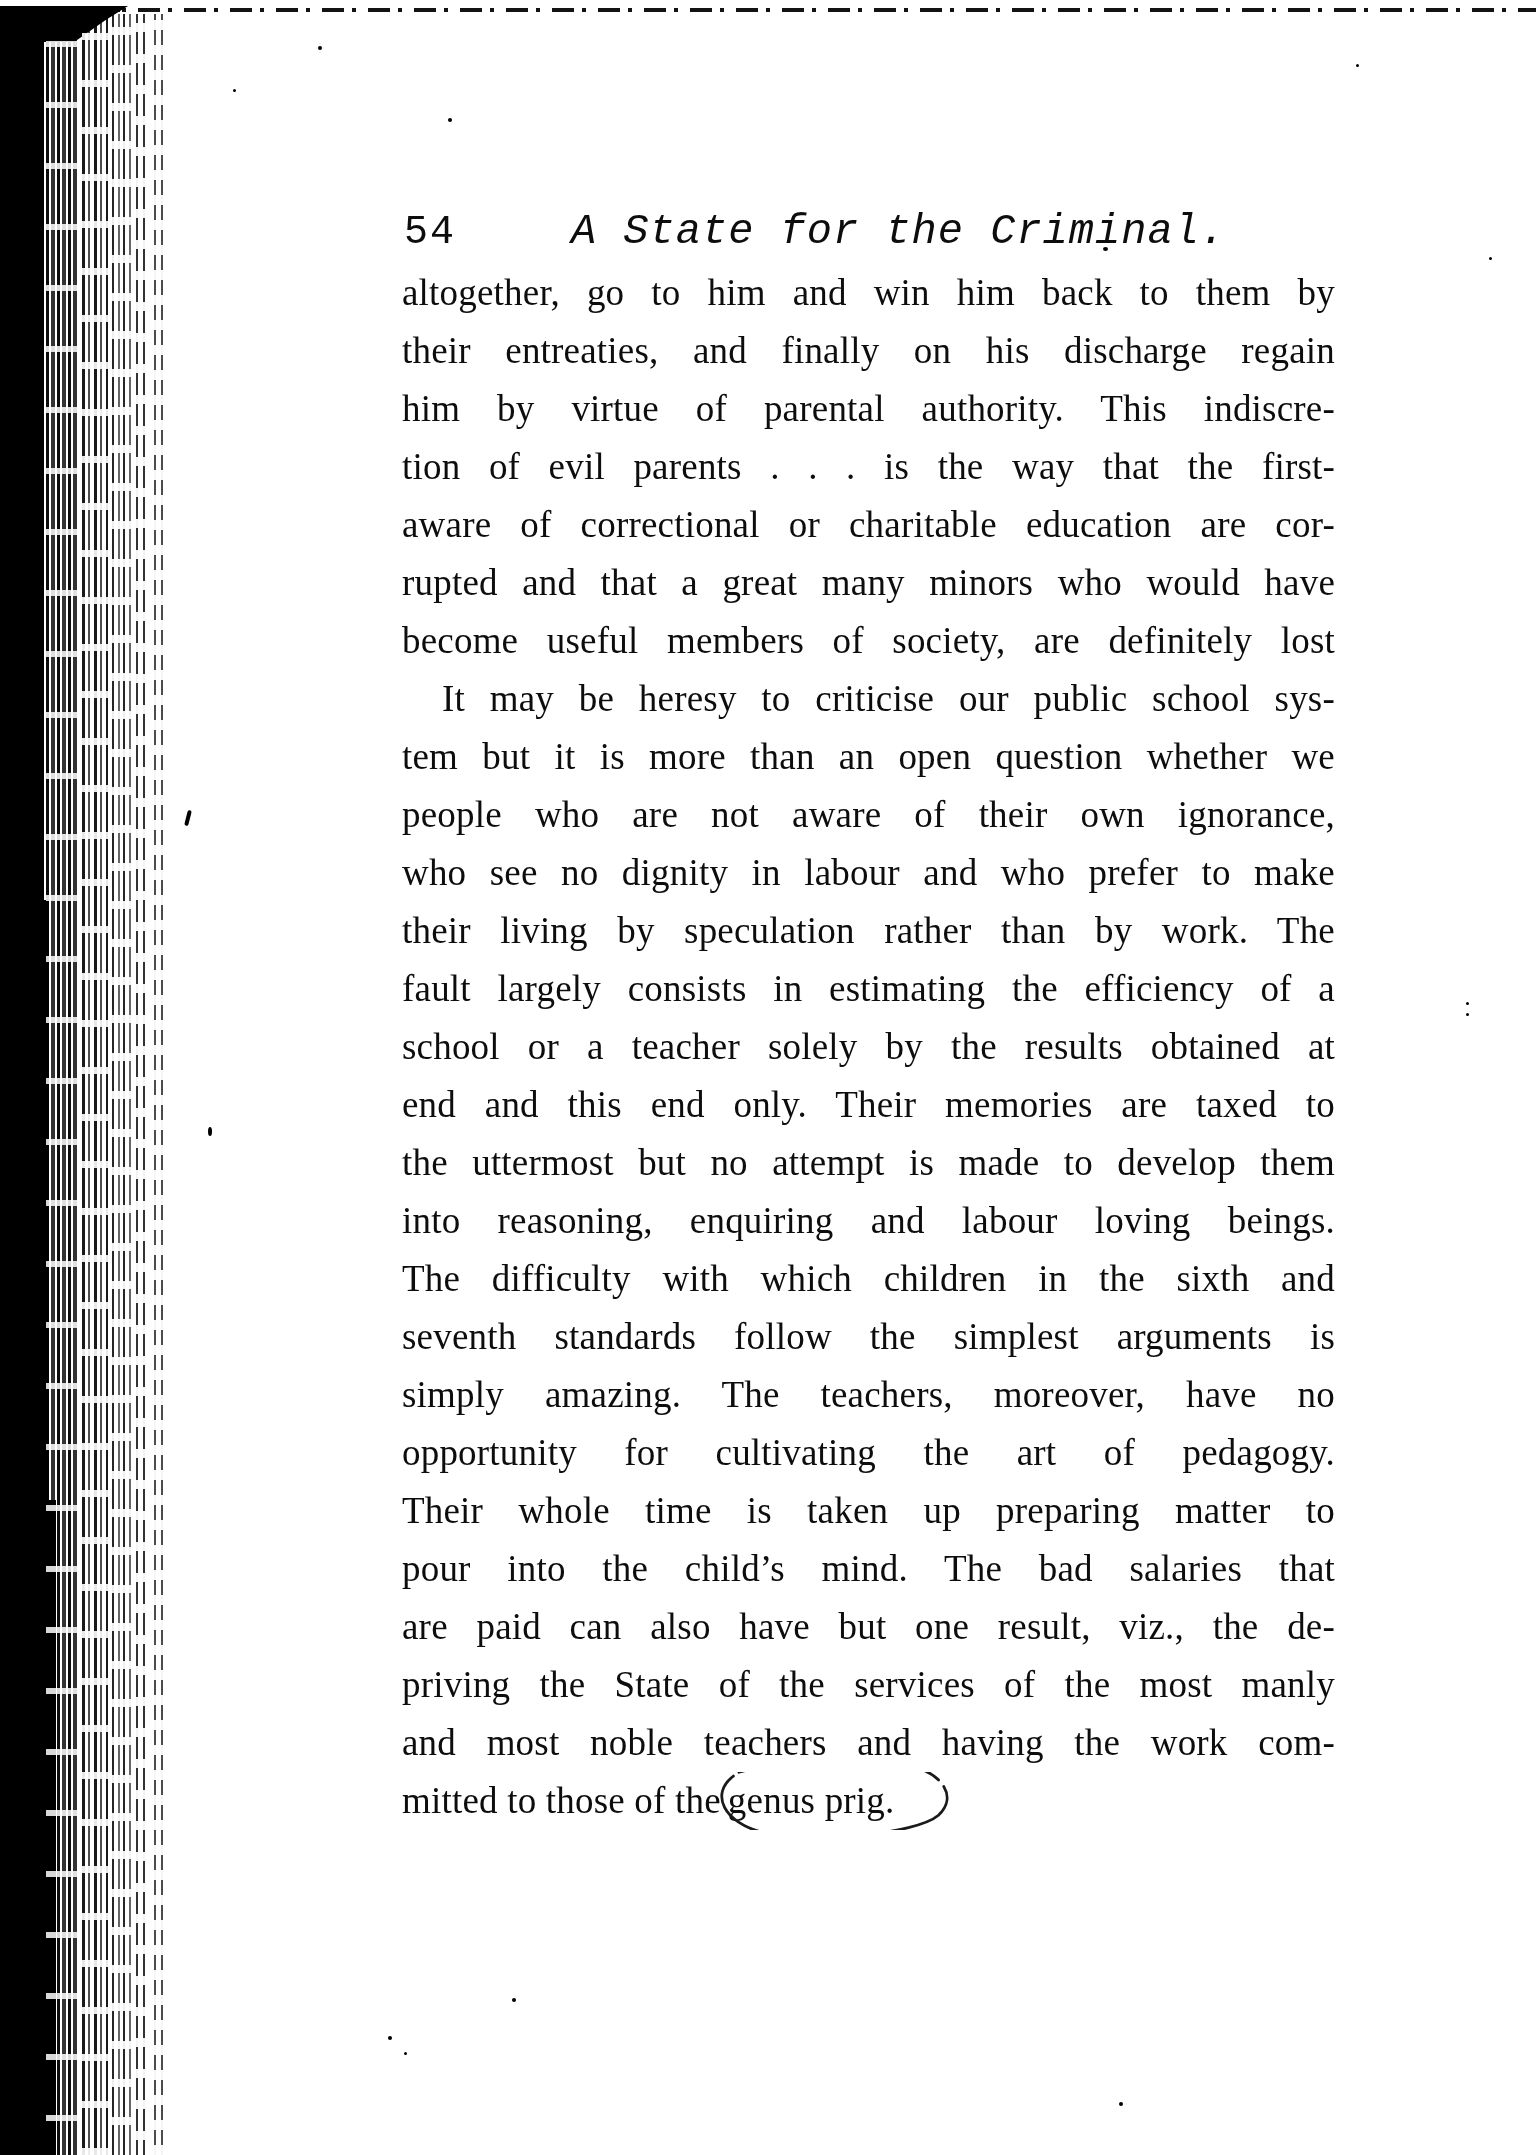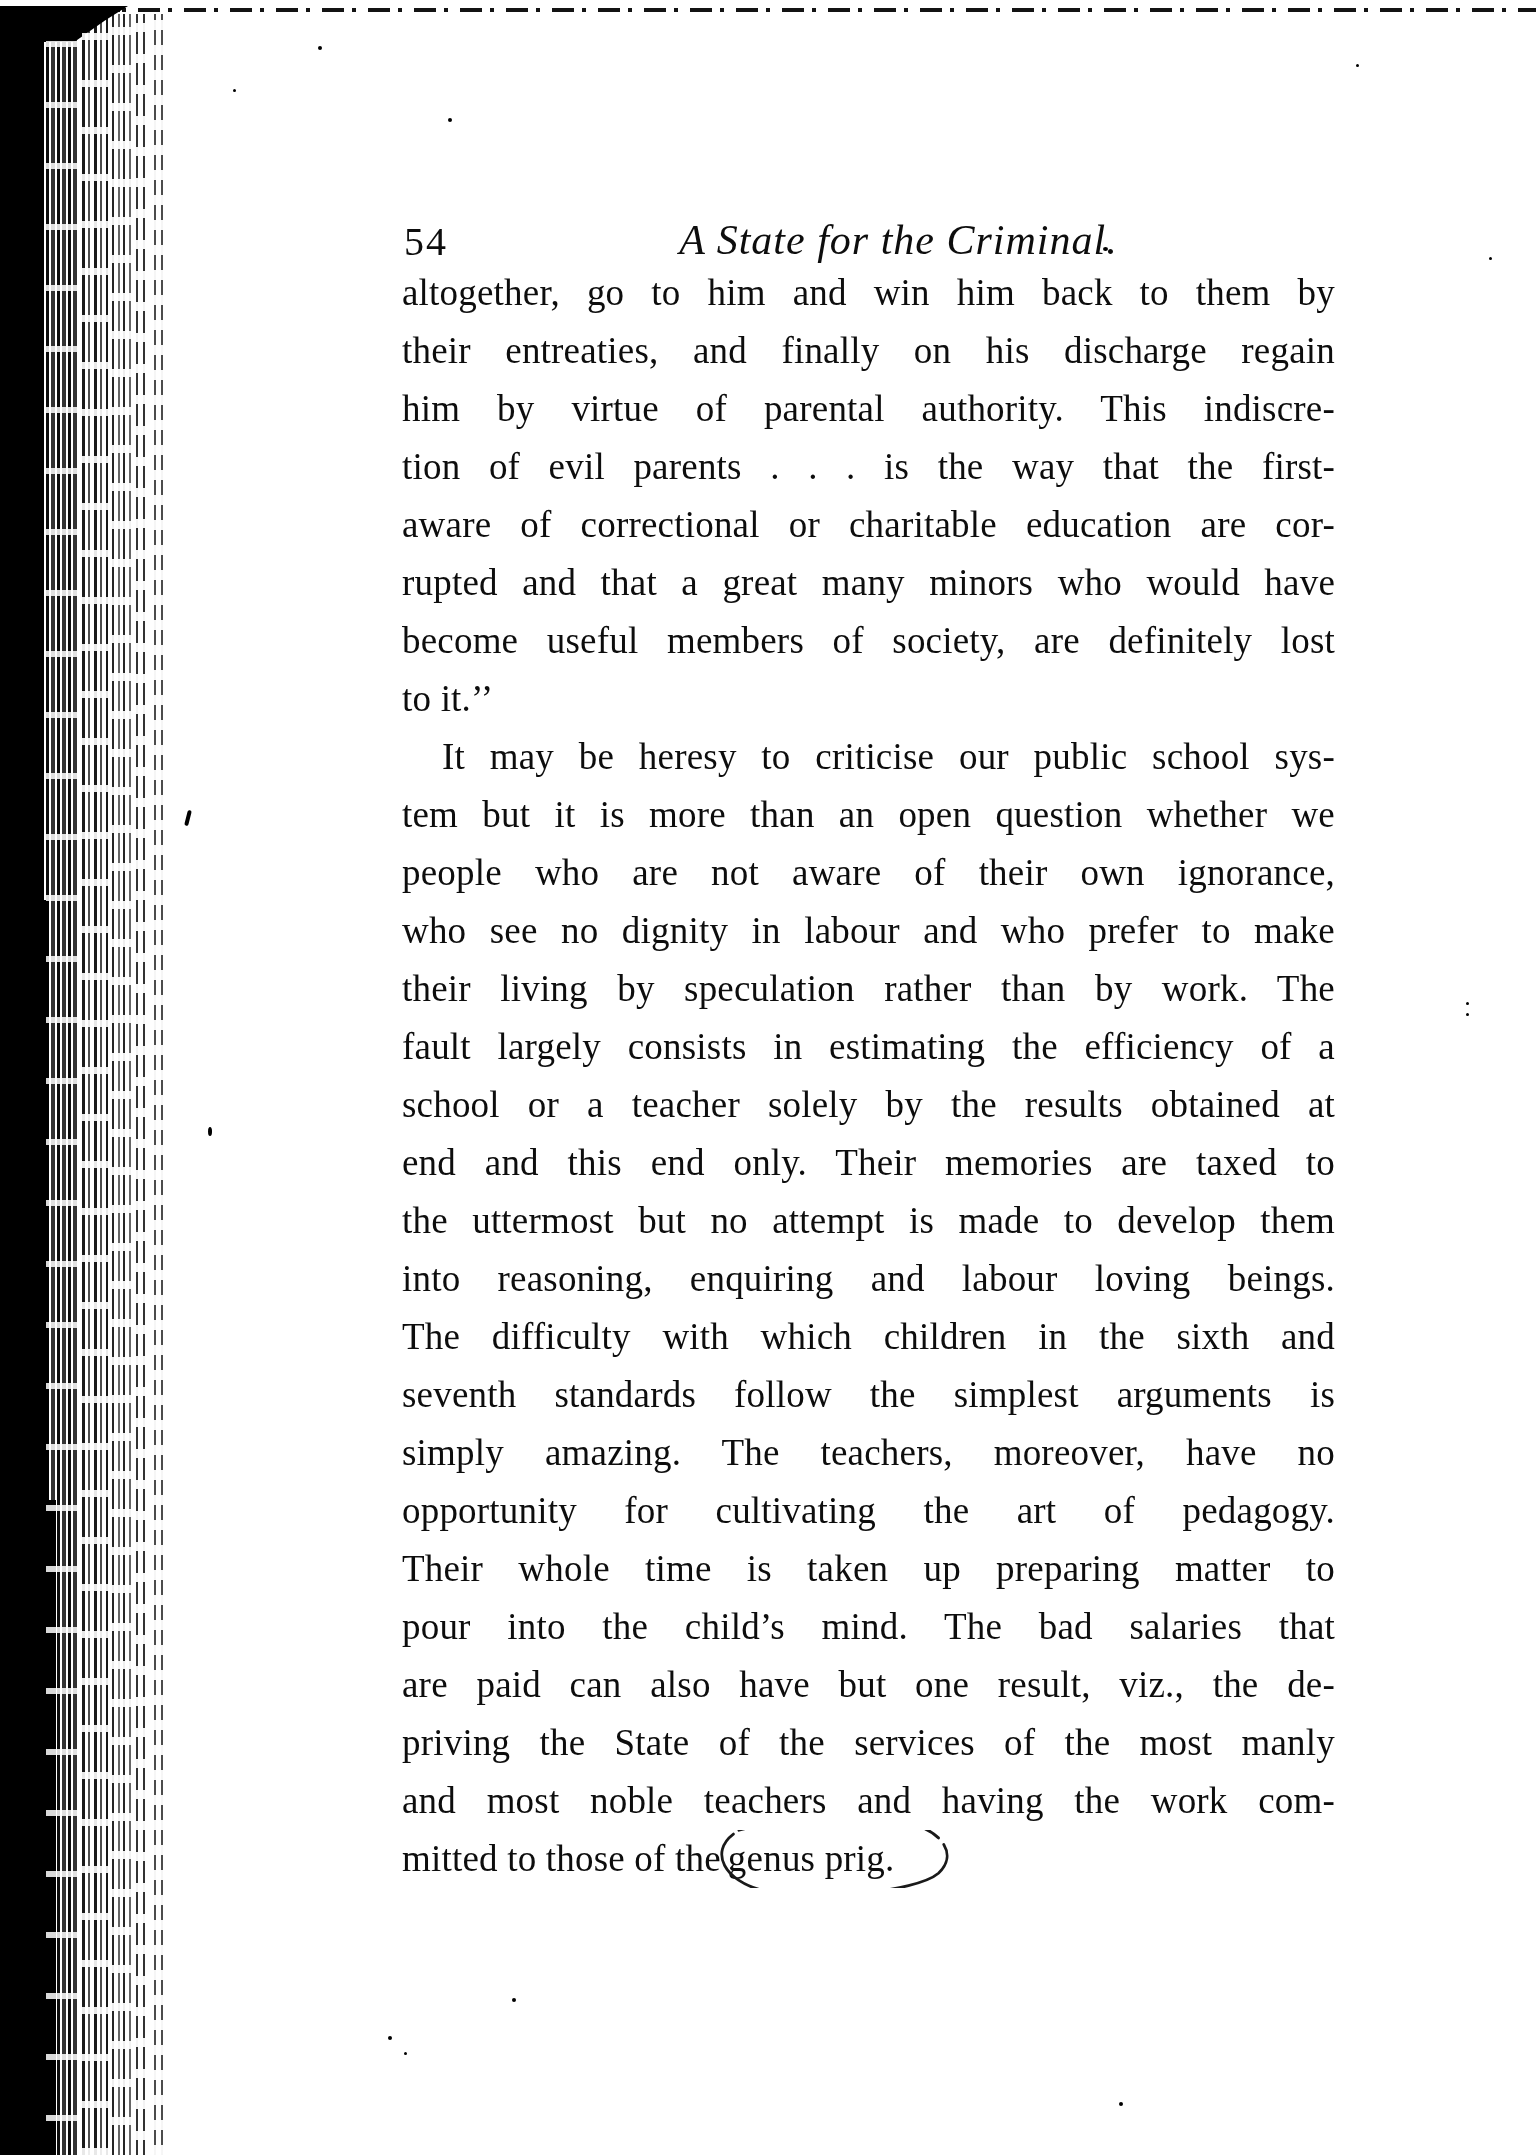--- a/index.html
+++ b/index.html
@@ -39,21 +39,21 @@
       repeating-linear-gradient(90deg,rgba(0,0,0,.85) 0 2px,rgba(0,0,0,0) 2px 6px,rgba(0,0,0,.6) 6px 8px,rgba(0,0,0,0) 8px 11px);}
   .streak.s4{left:136px;width:14px;
     background:
       repeating-linear-gradient(180deg,rgba(255,255,255,0) 0 9px,rgba(255,255,255,.94) 9px 18px,rgba(255,255,255,0) 18px 31px),
       repeating-linear-gradient(90deg,rgba(0,0,0,.8) 0 2px,rgba(0,0,0,0) 2px 7px);}
   .streak.s5{left:154px;width:9px;
     background:
       repeating-linear-gradient(180deg,rgba(255,255,255,0) 0 6px,rgba(255,255,255,.95) 6px 16px,rgba(255,255,255,0) 16px 25px),
       repeating-linear-gradient(90deg,rgba(0,0,0,.7) 0 2px,rgba(0,0,0,0) 2px 7px);}
   
-  .header{position:absolute;left:402px;top:216px;width:933px;height:56px;}
+  .header{position:absolute;left:402px;top:208px;width:933px;height:56px;font-family:Liberation Mono, monospace;}
   .page-number{position:absolute;left:2px;top:2px;font-size:40px;letter-spacing:2px;}
   .running-title{
     position:absolute;left:60px;right:0;text-align:center;
     font-style:italic;font-size:42px;letter-spacing:1px;white-space:nowrap;
   }
   
   .textblock{
     position:absolute;left:402px;top:264px;width:933px;
     font-size:37px;line-height:58px;letter-spacing:.2px;
   }
@@ -96,21 +96,20 @@
   </div>
 
   <div class="textblock">
     <div class="line">altogether, go to him and win him back to them by</div>
     <div class="line">their entreaties, and finally on his discharge regain</div>
     <div class="line">him by virtue of parental authority. This indiscre-</div>
     <div class="line">tion of evil parents . . . is the way that the first-</div>
     <div class="line">aware of correctional or charitable education are cor-</div>
     <div class="line">rupted and that a great many minors who would have</div>
     <div class="line">become useful members of society, are definitely lost</div>
-    <div class="line noj">to it.’’</div>
 
     <div class="line indent">It may be heresy to criticise our public school sys-</div>
     <div class="line">tem but it is more than an open question whether we</div>
     <div class="line">people who are not aware of their own ignorance,</div>
     <div class="line">who see no dignity in labour and who prefer to make</div>
     <div class="line">their living by speculation rather than by work. The</div>
     <div class="line">fault largely consists in estimating the efficiency of a</div>
     <div class="line">school or a teacher solely by the results obtained at</div>
     <div class="line">end and this end only. Their memories are taxed to</div>
     <div class="line">the uttermost but no attempt is made to develop them</div>

